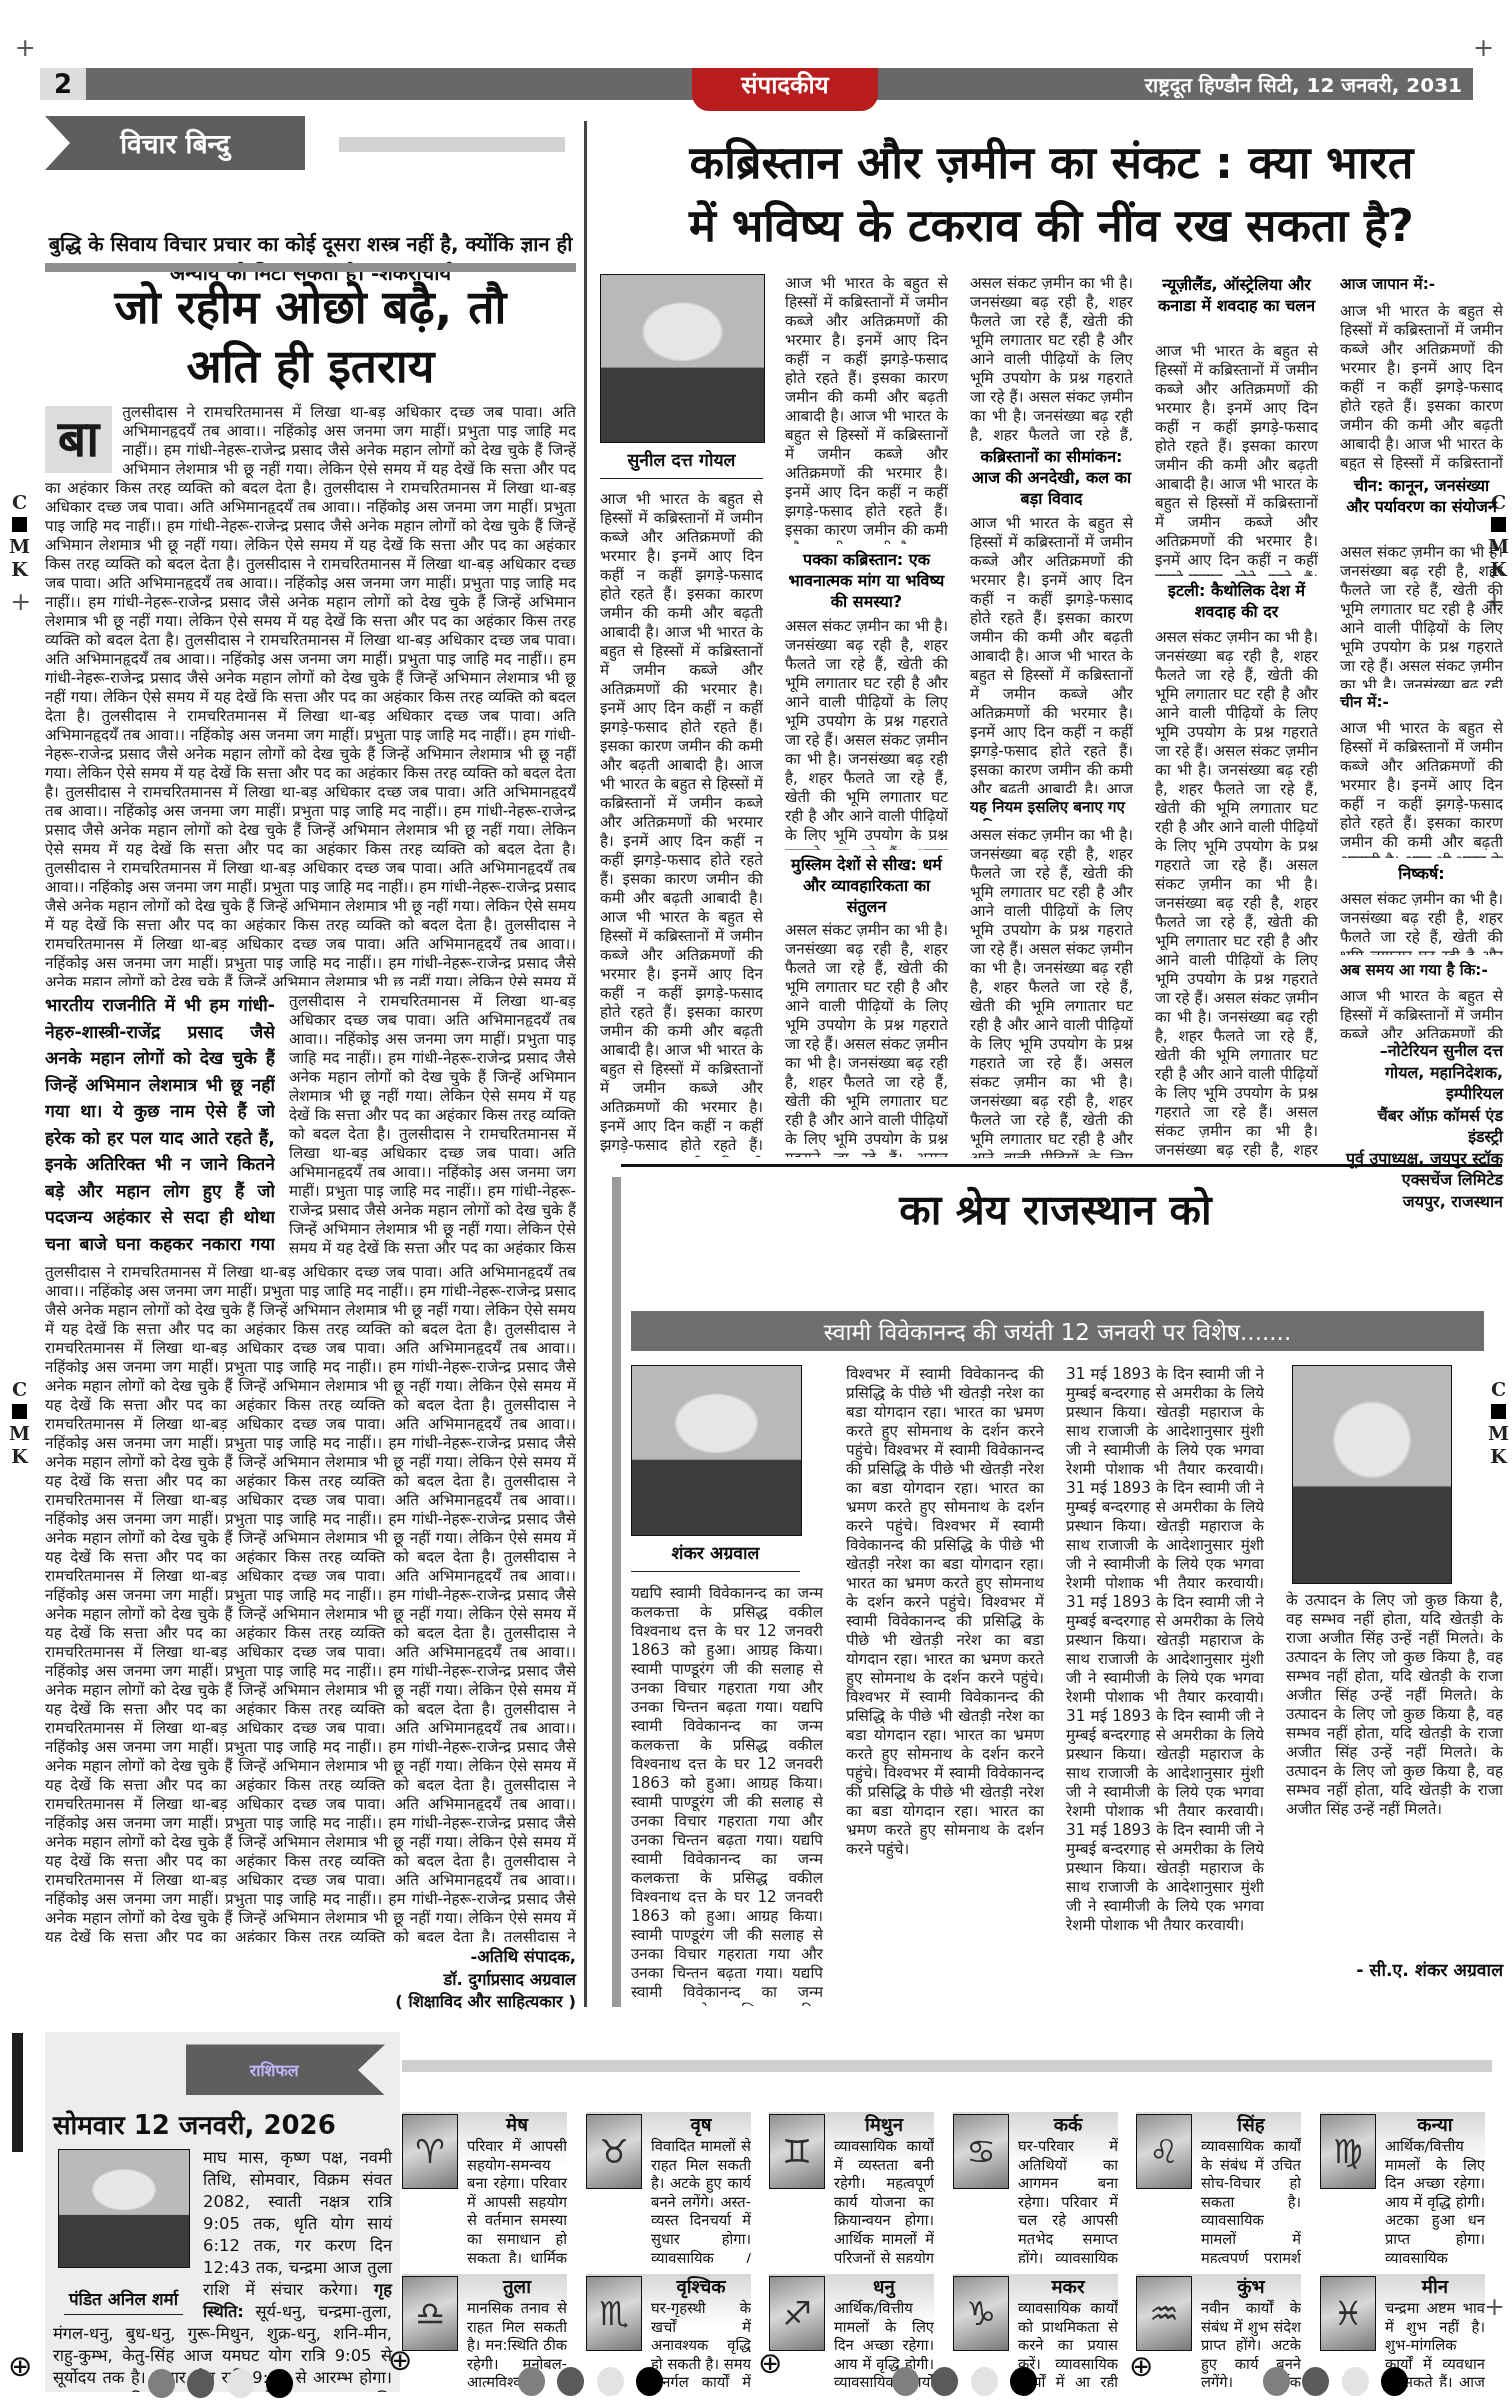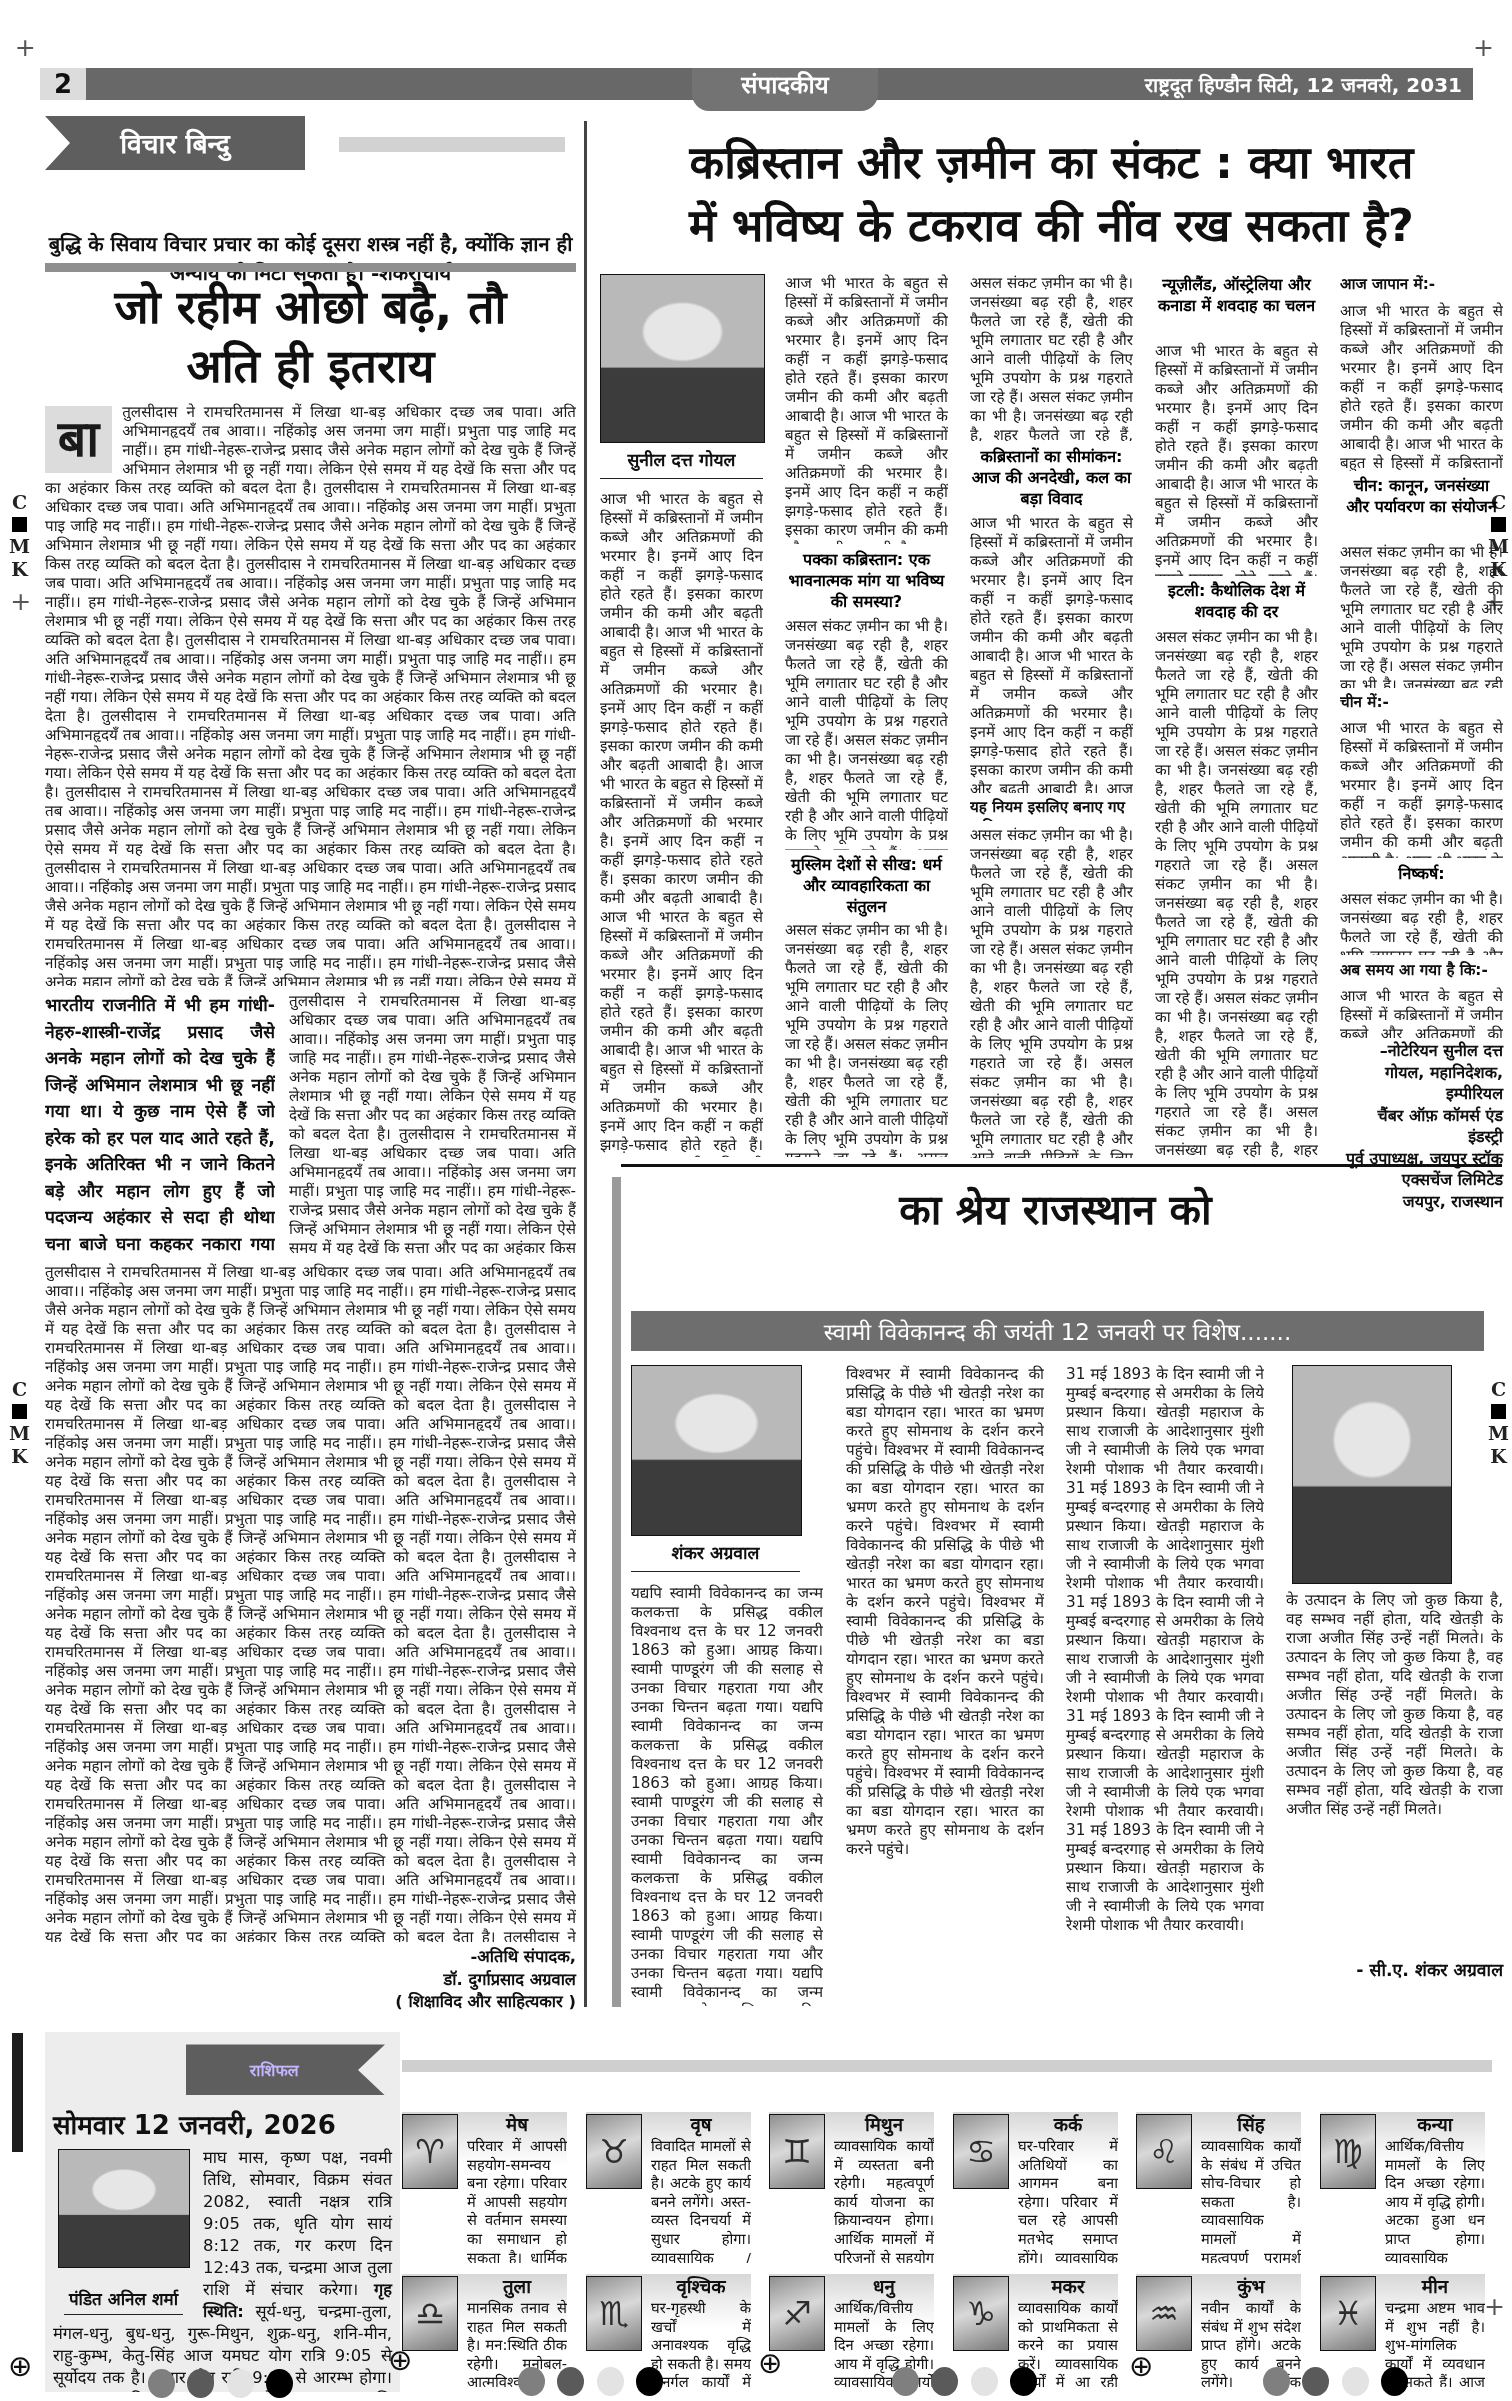--- a/index.html
+++ b/index.html
@@ -61,21 +61,21 @@
   <div>C</div>
     <div class="sq"></div>
   <div>M</div>
     <div>K</div>
 </div>
 
 <div class="abs" style="left:40px;top:68px;width:46px;height:32px;background:#dcdcdc;display:flex;align-items:center;justify-content:center;font-size:26px;font-weight:bold;">
   <span>2</span>
 </div>
 <div class="abs" style="left:86px;top:68px;width:1387px;height:32px;background:#686868;"></div>
-<div class="abs" style="left:692px;top:68px;width:186px;height:43px;background:#737373;border-radius:0 0 17px 17px;display:flex;align-items:flex-start;justify-content:center;">
+<div class="abs" style="left:692px;top:68px;width:186px;height:43px;background:#b91c1c;border-radius:0 0 17px 17px;display:flex;align-items:flex-start;justify-content:center;">
   <span style="color:#fff;font-weight:bold;font-size:24px;line-height:35px;">संपादकीय</span>
 </div>
 <div class="abs" style="left:903px;top:71px;width:559px;text-align:right;color:#ffffff;font-weight:bold;font-size:20px;">राष्ट्रदूत हिण्डौन सिटी, 12 जनवरी, 2031</div>
 
 <div class="abs" style="left:45px;top:116px;width:260px;height:54px;background:#5e5e5e;
             clip-path:polygon(0 0,100% 0,100% 100%,0 100%,25px 50%);
             display:flex;align-items:center;justify-content:center;">
   <span style="color:#fff;font-weight:bold;font-size:26.5px;">विचार बिन्दु</span>
 </div>
 <div class="abs" style="left:339px;top:137px;width:226px;height:14.7px;background:#d2d2d2;"></div>
@@ -187,21 +187,21 @@
               display:flex;align-items:center;justify-content:center;">
     <span style="color:#c4b5fd;font-weight:bold;font-size:16px;padding-right:22.6px;">राशिफल</span>
   </div>
   <div style="margin:10.2px 5.6px 5.6px 8px;font-weight:bold;font-size:26px;">सोमवार 12 जनवरी, 2026</div>
   <div style="float:left;width:141px;margin:2.3px 9px 2.3px 8px;">
     <div class="photo" style="width:130px;height:117px;margin:0 auto;"></div>
     <div class="caption" style="font-size:17px;margin-top:19px;">पंडित अनिल शर्मा</div>
     <div class="caprule" style="margin:3.4px 11.3px 0 11.3px;"></div>
   </div>
   <div class="just" style="font-size:16.4px;line-height:22px;padding:0 8px;">
-    <span>माघ मास, कृष्ण पक्ष, नवमी तिथि, सोमवार, विक्रम संवत 2082, स्वाती नक्षत्र रात्रि 9:05 तक, धृति योग सायं 8:12 तक, गर करण दिन 12:43 तक, चन्द्रमा आज तुला राशि में संचार करेगा।</span>
+    <span>माघ मास, कृष्ण पक्ष, नवमी तिथि, सोमवार, विक्रम संवत 2082, स्वाती नक्षत्र रात्रि 9:05 तक, धृति योग सायं 6:12 तक, गर करण दिन 12:43 तक, चन्द्रमा आज तुला राशि में संचार करेगा।</span>
     <b>गृह स्थिति:</b>
     <span>सूर्य-धनु, चन्द्रमा-तुला, मंगल-धनु, बुध-धनु, गुरू-मिथुन, शुक्र-धनु, शनि-मीन, राहु-कुम्भ, केतु-सिंह</span>
     <span>आज यमघट योग रात्रि 9:05 से सूर्योदय तक है। कुमार योग रात्रि 9:05 से आरम्भ होगा। आज भद्रा रात्रि 2:00 से आरम्भ होगी। शुक्र मकर राशि में दिन 3:58 से प्रवेश करेगा। आज स्वामी विवेकानन्द जयन्ती है।</span>
     
     
     
     
   </div>
 </div>
 

